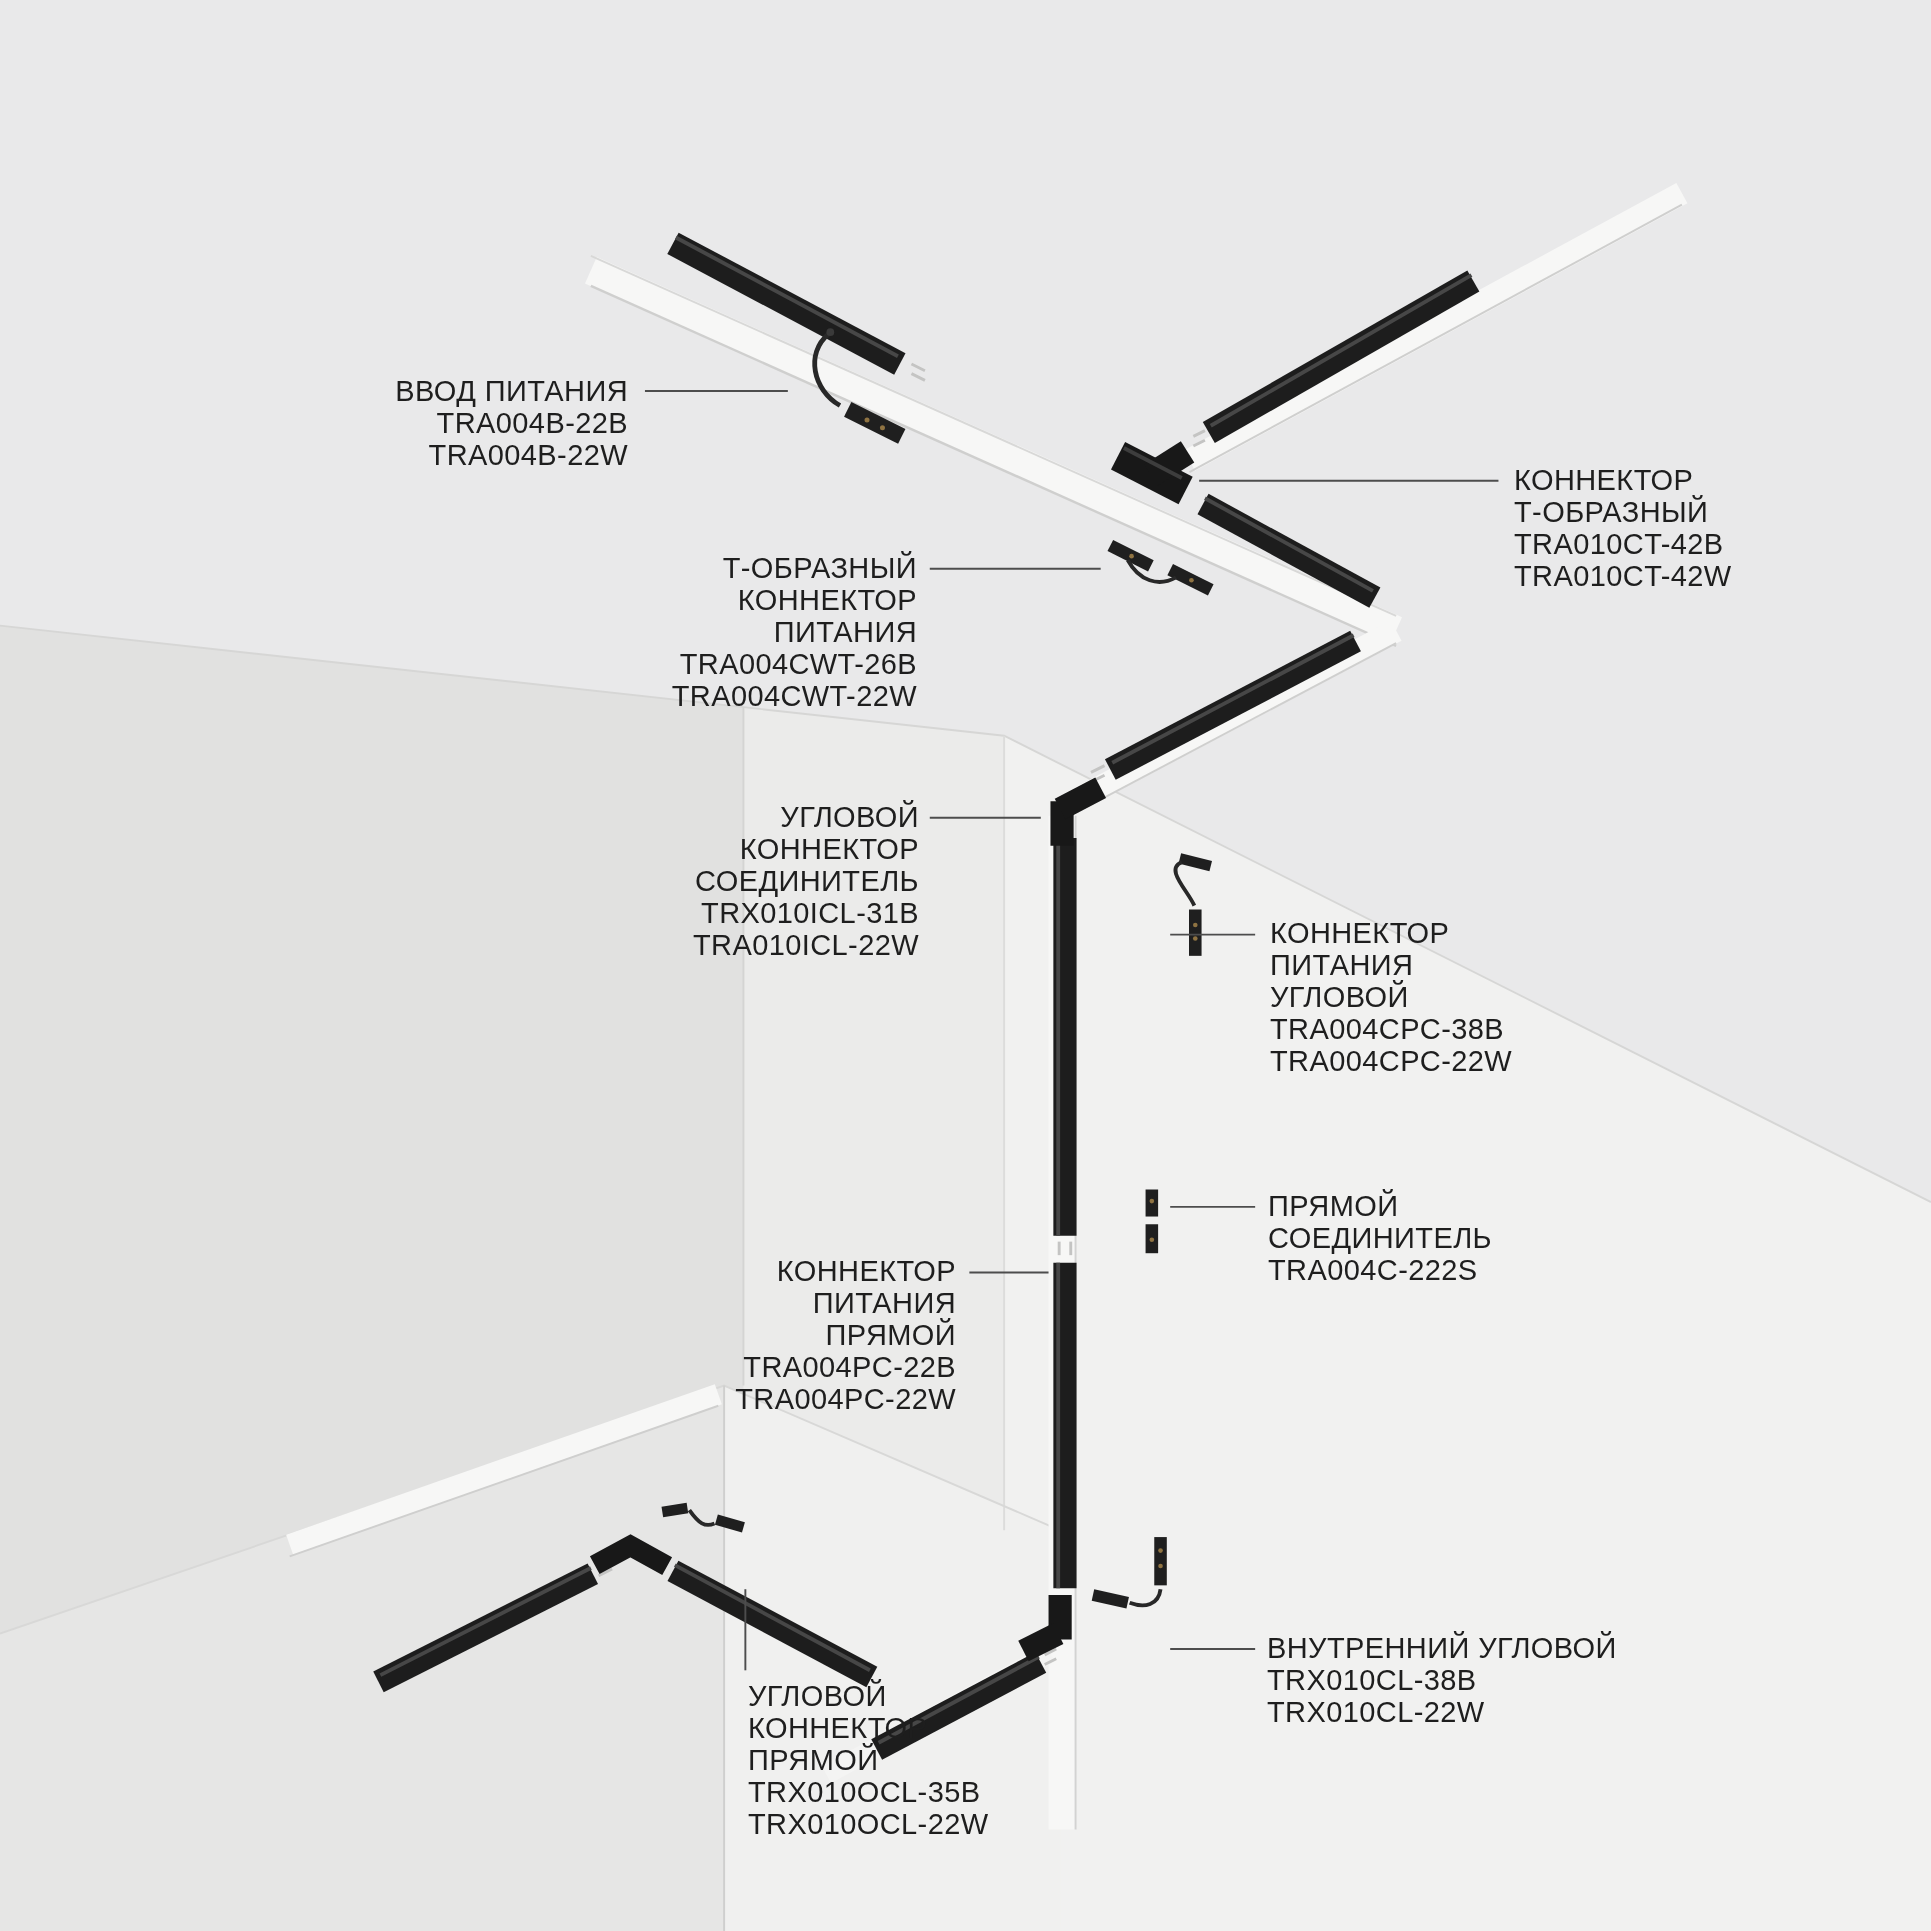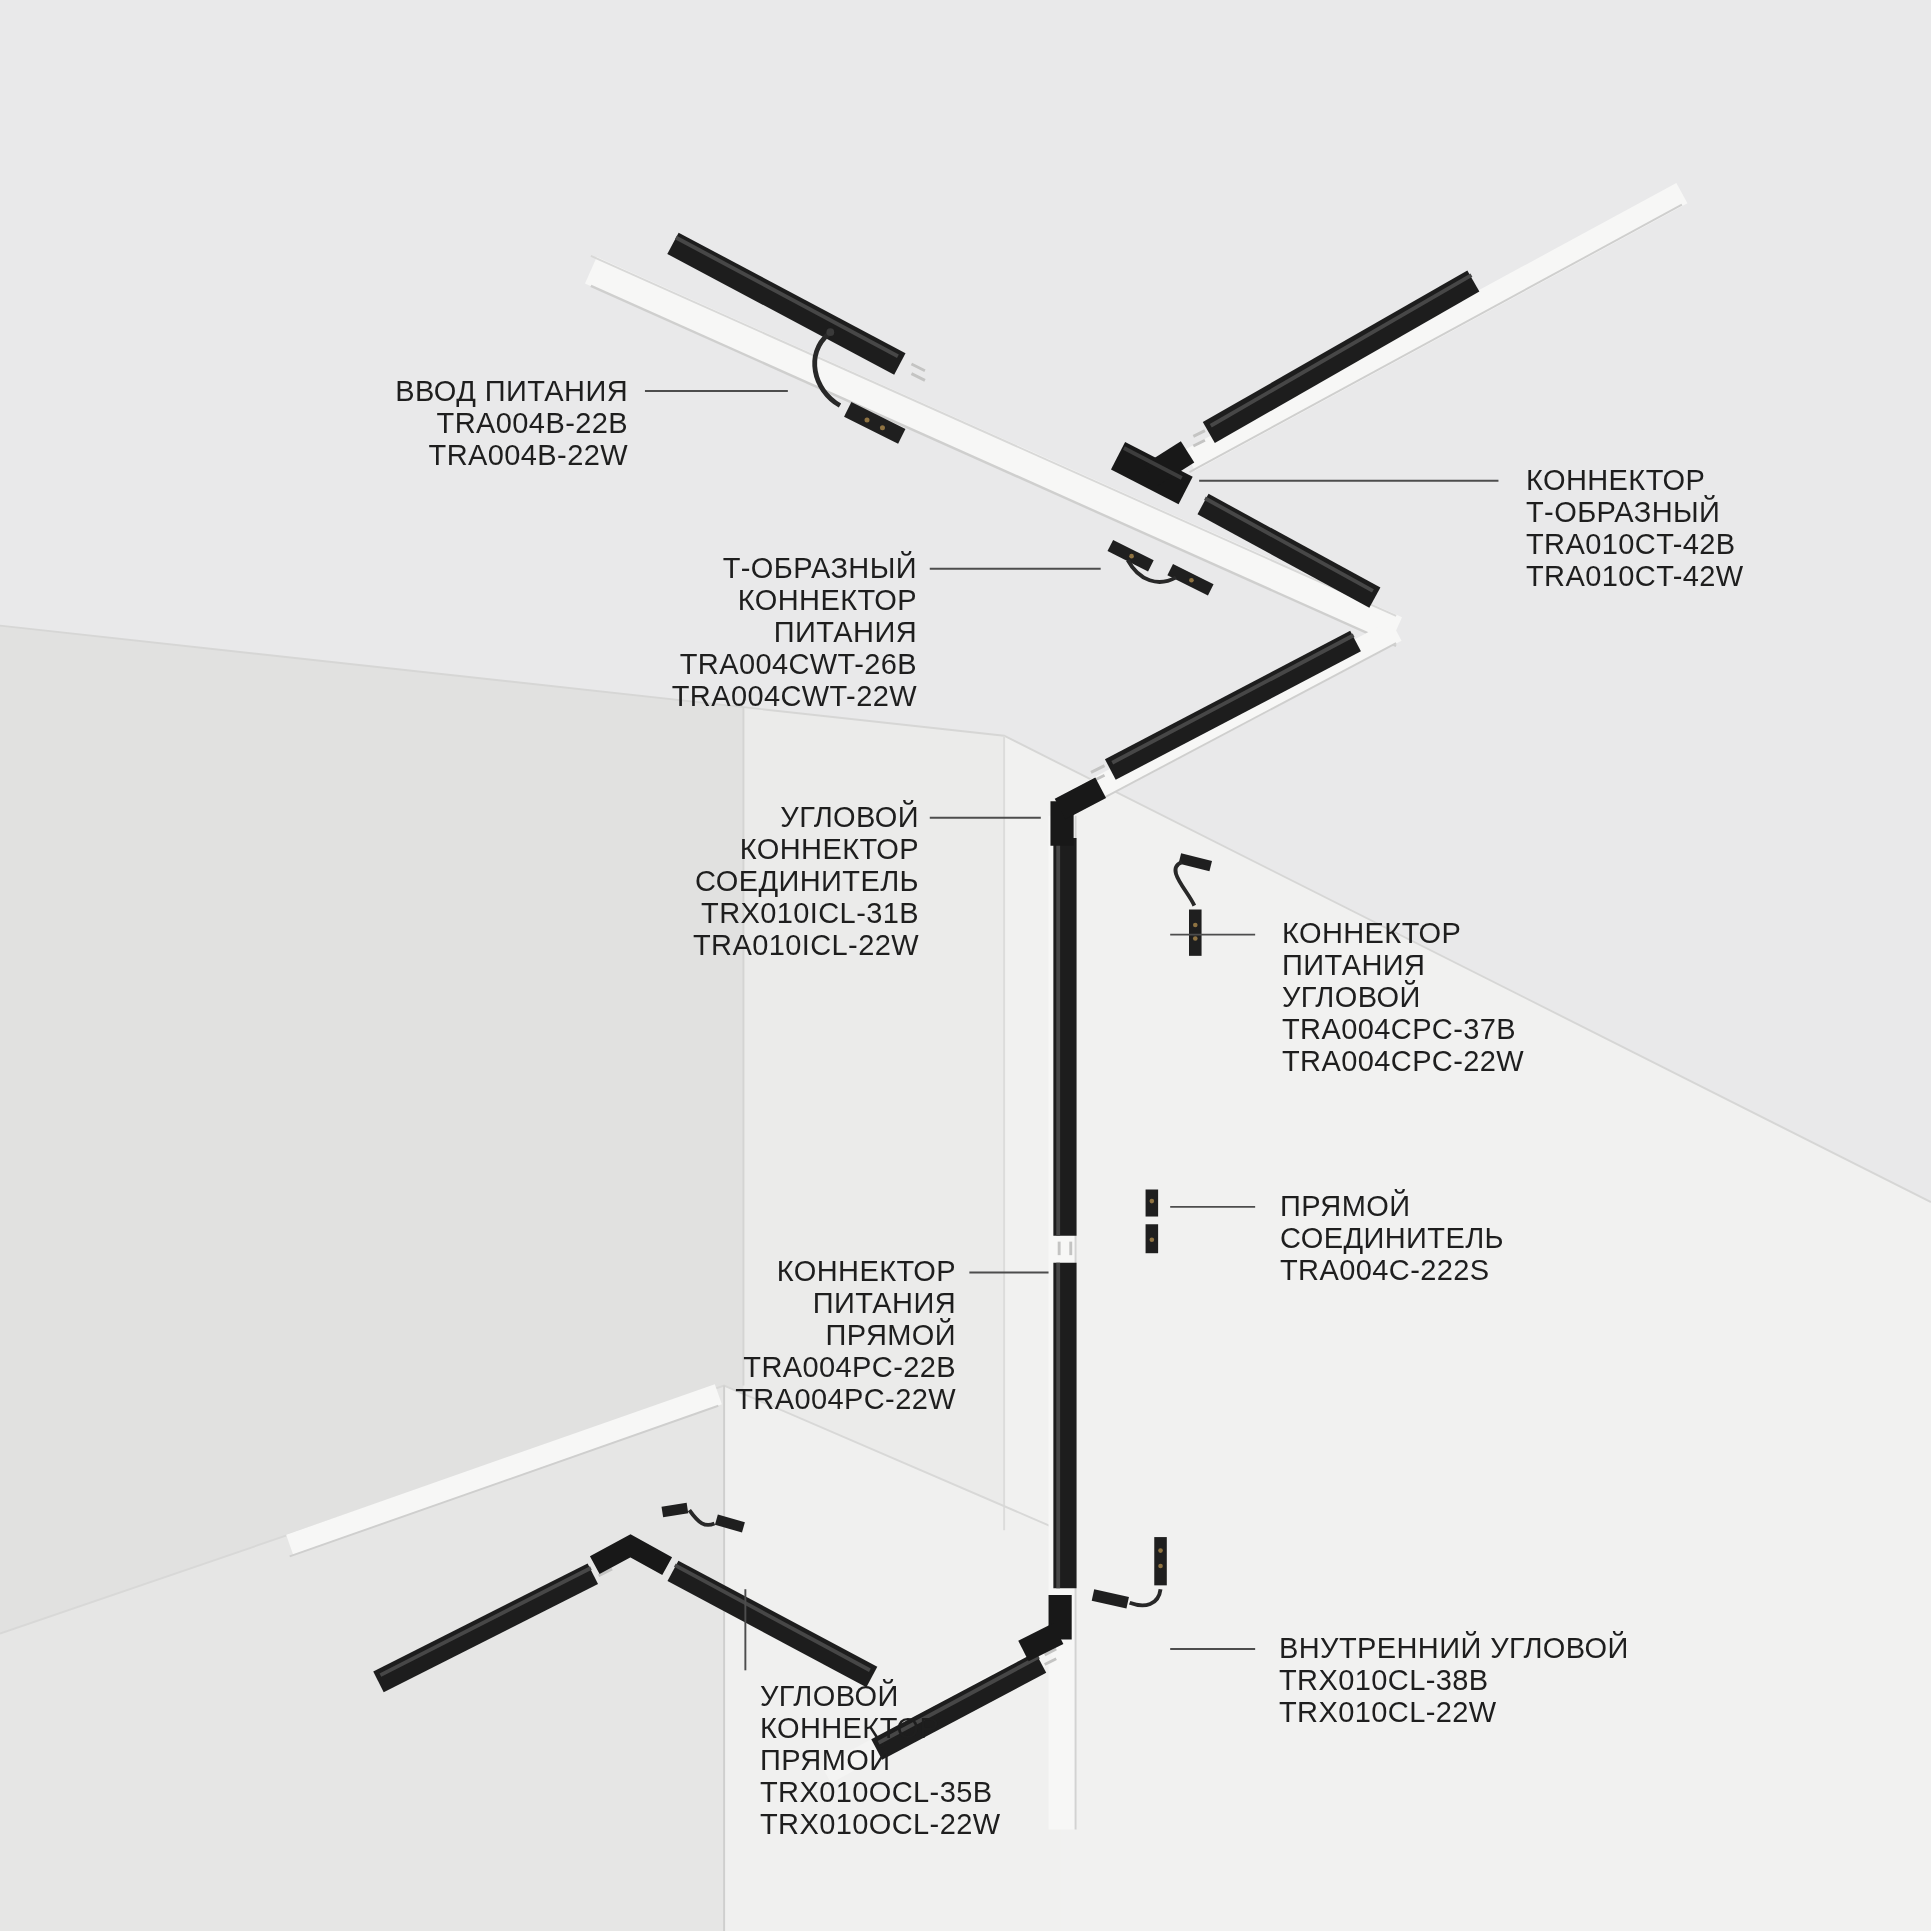--- a/index.html
+++ b/index.html
@@ -12,21 +12,21 @@
   .label{
     position:absolute;
     color:#1e1e1e;
     font-size:29px;
     line-height:32px;
     letter-spacing:0.4px;
     white-space:nowrap;
   }
   .label.right{text-align:right;}
   .label.left{text-align:left;}
-  .label div{display:block;margin-left:12px;}
+  .label div{display:block;}
   
   #lbl-power-input            {right:1303px; top:375px;}
   #lbl-t-power-connector      {right:1014px; top:552px;}
   #lbl-inner-corner-connector {right:1012px; top:801px;}
   #lbl-t-connector            {left:1514px;  top:464px;}
   #lbl-corner-power-connector {left:1270px;  top:917px;}
   #lbl-straight-joiner        {left:1268px;  top:1190px;}
   #lbl-straight-power         {right:975px; top:1255px;}
   #lbl-corner-connector       {left:1267px;  top:1632px;}
   #lbl-outer-corner-connector {left:748px;   top:1680px;}
@@ -205,21 +205,21 @@
     <div>КОННЕКТОР</div>
     <div>Т-ОБРАЗНЫЙ</div>
     <div>TRA010CT-42B</div>
     <div>TRA010CT-42W</div>
   </div>
 
   <div class="label left" id="lbl-corner-power-connector">
     <div>КОННЕКТОР</div>
     <div>ПИТАНИЯ</div>
     <div>УГЛОВОЙ</div>
-    <div>TRA004CPC-37B</div>
+    <div>TRA004CPC-38B</div>
     <div>TRA004CPC-22W</div>
   </div>
 
   <div class="label left" id="lbl-straight-joiner">
     <div>ПРЯМОЙ</div>
     <div>СОЕДИНИТЕЛЬ</div>
     <div>TRA004C-222S</div>
   </div>
 
   <div class="label right" id="lbl-straight-power">

